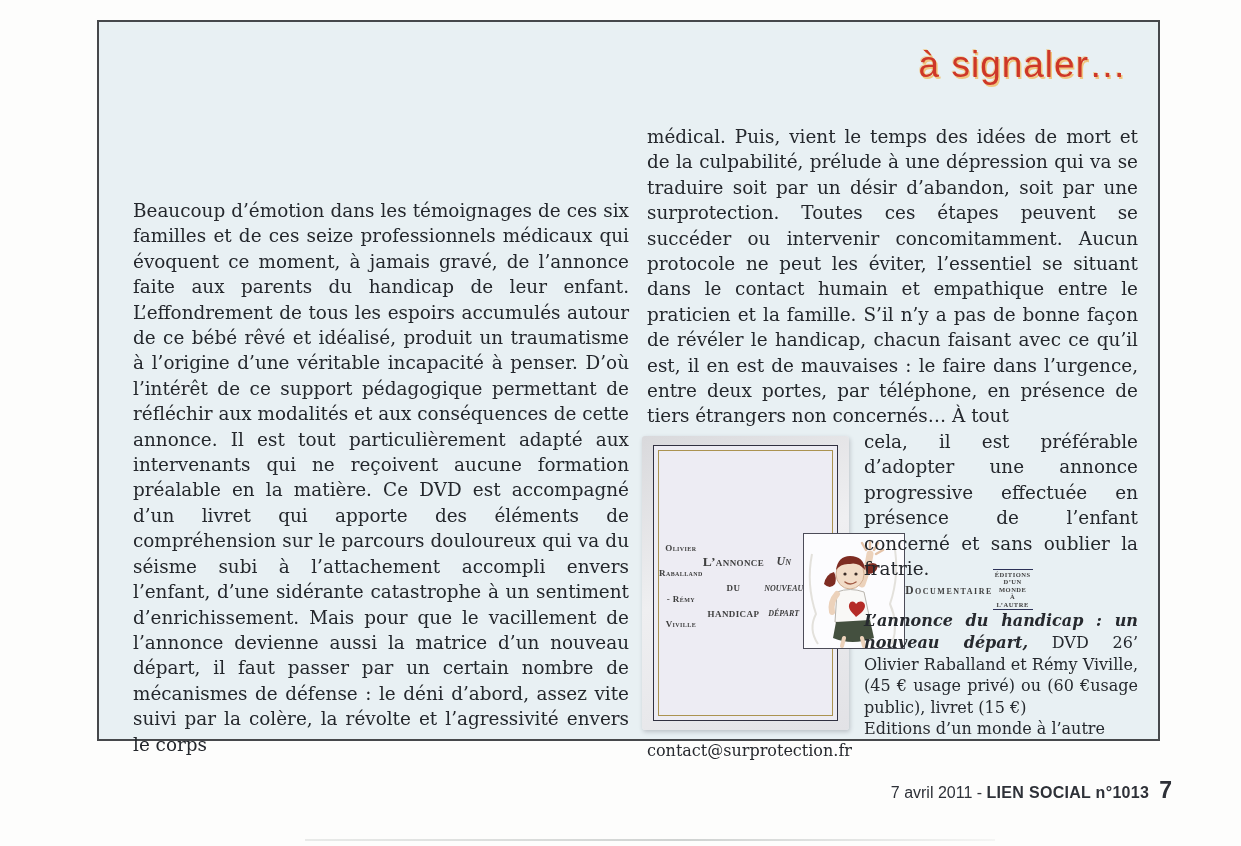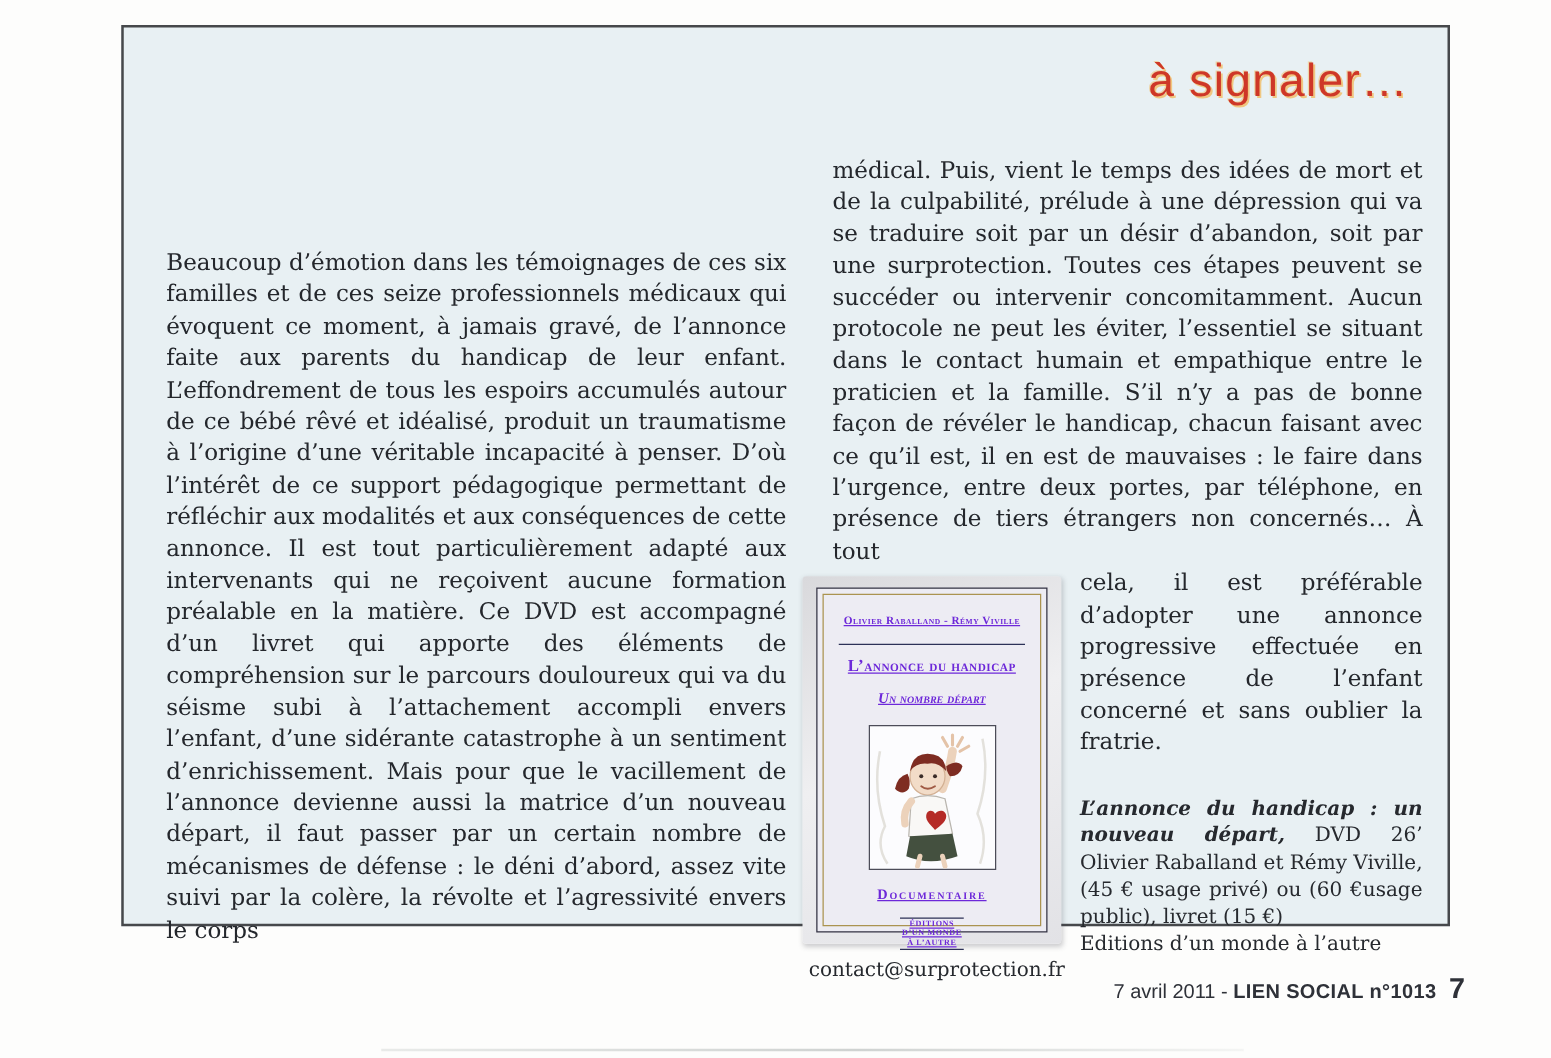--- a/index.html
+++ b/index.html
@@ -29,39 +29,39 @@
   }
   .title span { display:block; }
   
   .bodytext {
     font-family:"DejaVu Serif","Liberation Serif",serif;
     font-size:18.4px; line-height:25.4px; color:#24272c;
     text-align:justify;
   }
   .col-left  { position:absolute; left:34px;  top:176px; width:496px; }
   .col-right { position:absolute; left:548px; top:102px; width:491px; }
-  .col-right p { text-align:justify;margin-left:19px; }
+  .col-right p { text-align:justify; }
   
   .dvd-photo {
     float:left; width:207px; height:294px;
     margin:7px 15px 4px -5px;
     background:linear-gradient(155deg,#d9d9dc 0%,#efeff1 45%,#e2e2e6 100%);
     border-radius:3px; box-shadow:1px 2px 4px rgba(60,60,70,.25);
     padding:9px 11px;
   }
   .cover {
     width:100%; height:100%;
     background:#edecf3; border:1px solid #303040; padding:4px;
   }
   .cover-inner {
     width:100%; height:100%;
     border:1px solid #ab9350;
-    display:flex; flex-direction:column; align-items:center;
-    text-align:center; color:#6d28d9;
-    font-family:"Liberation Serif",serif; padding-top:8px;text-decoration:underline;
+    display:flex; flex-direction:row; align-items:center;
+    text-align:center; color:#404040;
+    font-family:"Liberation Serif",serif; padding-top:8px;
   }
   .cover-authors { font-size:9px; font-weight:700; font-variant:small-caps; letter-spacing:.4px; }
   .cover-rule { width:86%; border-top:1px solid #2c3157; margin:5px 0 4px; }
   .cover-title { font-size:13.5px; font-weight:700; font-variant:small-caps; letter-spacing:.4px; }
   .cover-subtitle { font-size:12px; font-weight:700; font-style:italic; font-variant:small-caps; margin-top:1px; }
   .illus-frame {
     width:102px; height:116px; margin-top:8px;
     border:1px solid #4c4c58; background:#fcfcfe;
   }
   .cover-genre { font-size:11.5px; font-weight:700; font-variant:small-caps; letter-spacing:1.5px; margin-top:8px; }
@@ -102,21 +102,21 @@
 
     <div class="bodytext col-right">
       <p>médical. Puis, vient le temps des idées de mort et de la culpabilité, prélude à une dépression qui va se traduire soit par un désir d’abandon, soit par une surprotection. Toutes ces étapes peuvent se succéder ou intervenir concomitamment. Aucun protocole ne peut les éviter, l’essentiel se situant dans le contact humain et empathique entre le praticien et la famille. S’il n’y a pas de bonne façon de révéler le handicap, chacun faisant avec ce qu’il est, il en est de mauvaises : le faire dans l’urgence, entre deux portes, par téléphone, en présence de tiers étrangers non concernés… À tout</p>
 
       <div class="dvd-photo">
         <div class="cover">
           <div class="cover-inner">
             <div class="cover-authors">Olivier Raballand - Rémy Viville</div>
             <div class="cover-rule"></div>
             <div class="cover-title">L’annonce du handicap</div>
-            <div class="cover-subtitle">Un nombre départ</div>
+            <div class="cover-subtitle">Un nouveau départ</div>
             <div class="illus-frame">
               <svg width="100" height="114" viewBox="0 0 100 114" xmlns="http://www.w3.org/2000/svg">
                 <path d="M8 20 Q2 50 12 80 Q4 95 14 110" stroke="#d9d6cd" stroke-width="2" fill="none" opacity="0.7"></path>
                 <path d="M90 10 Q96 40 86 70 Q95 90 88 110" stroke="#d9d6cd" stroke-width="2" fill="none" opacity="0.7"></path>
                 <path d="M58 50 Q64 34 66 20" stroke="#ecd2bb" stroke-width="7" fill="none" stroke-linecap="round"></path>
                 <path d="M62 16 l-4 -7 M66 15 l0 -8 M70 16 l4 -7 M72 20 l7 -4" stroke="#e4c3a8" stroke-width="2.5" fill="none" stroke-linecap="round"></path>
                 <ellipse cx="46" cy="40" rx="14" ry="15" fill="#f2dcc8" stroke="#d3b093" stroke-width="1"></ellipse>
                 <path d="M32 36 Q34 22 46 22 Q60 22 61 36 Q54 28 46 30 Q37 29 32 36 Z" fill="#7e2c22"></path>
                 <path d="M30 38 Q22 40 20 50 Q26 56 31 50 Q33 44 30 38 Z" fill="#7e2c22"></path>
                 <path d="M61 32 Q70 26 74 32 Q72 40 64 40 Q61 36 61 32 Z" fill="#7e2c22"></path>

